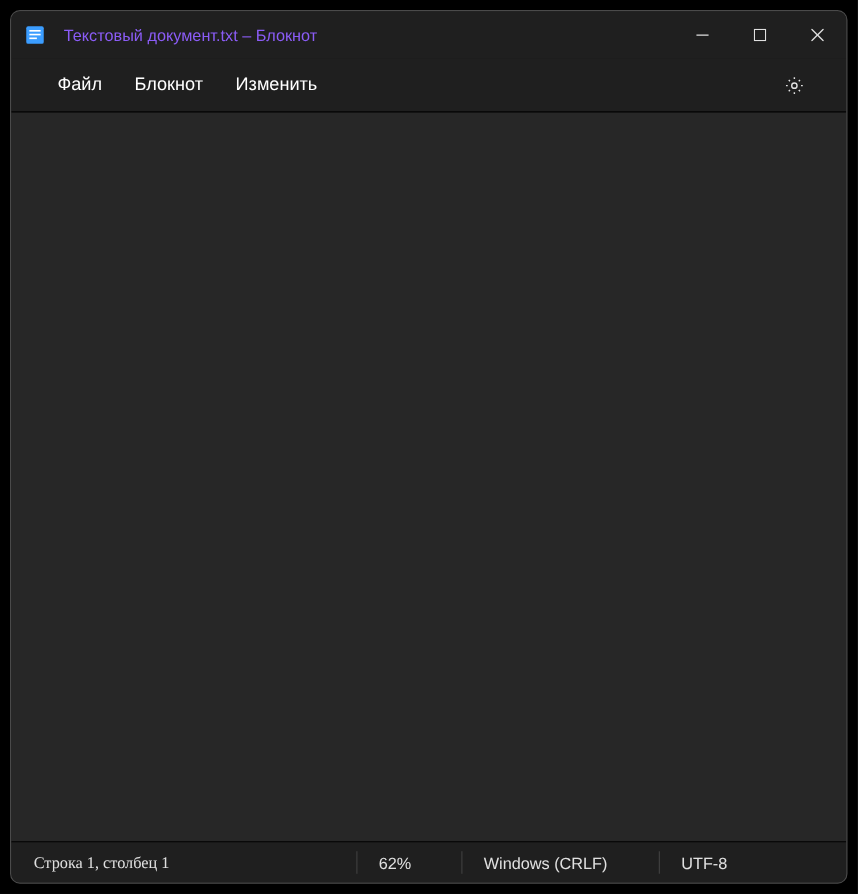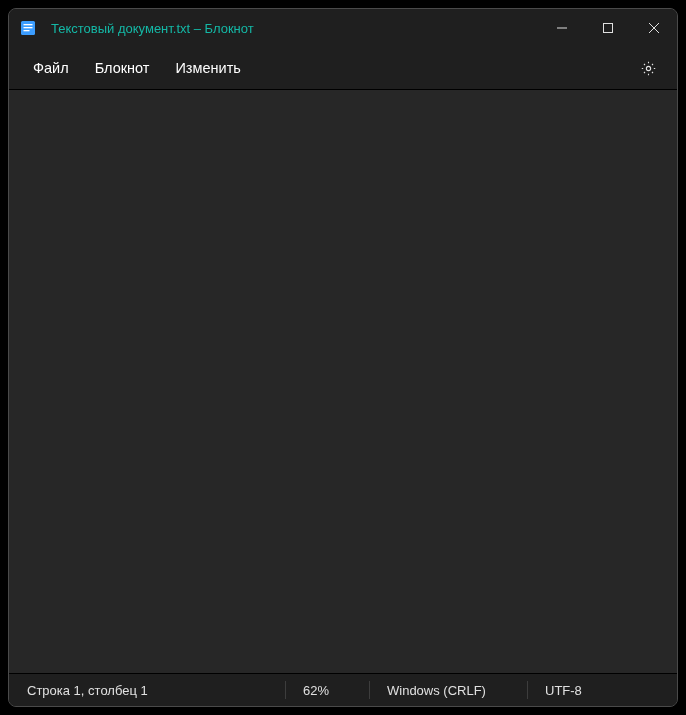--- a/index.html
+++ b/index.html
@@ -35,41 +35,41 @@
   }
   .app-icon {
     width: 18px;
     height: 18px;
     margin-right: 14px;
     display: flex;
     align-items: center;
     justify-content: center;
   }
   .title-text {
-    color: #14b8a6;
+    color: #8b5cf6;
     font-size: 13px;
     flex: 1;
   }
   .win-controls {
     display: flex;
     height: 100%;
   }
   .win-btn {
     width: 46px;
     height: 100%;
     display: flex;
     align-items: center;
     justify-content: center;
     color: #e0e0e0;
   }
   .menubar {
     height: 42px;
     display: flex;
     align-items: center;
-    padding: 0 12px;
+    padding: 0 25px;
     gap: 2px;
     background: #1f1f1f;
   }
   .menu-item {
     color: #fff;
     font-size: 14.5px;
     padding: 6px 12px;
     border-radius: 4px;
   }
   .menu-spacer { flex: 1; }
@@ -110,21 +110,21 @@
   }
   .status-cell.sep::before {
     content: "";
     position: absolute;
     left: 0;
     top: 7px;
     bottom: 7px;
     width: 1px;
     background: #3d3d3d;
   }
-  .status-pos { flex: 0 0 276px; }
+  .status-pos { flex: 0 0 276px; font-family: Liberation Serif, serif; }
   .status-zoom { flex: 0 0 84px; }
   .status-eol { flex: 0 0 158px; text-align: right; }
   .status-enc { flex: 1; }
 </style>
 </head>
 <body>
 
 <div class="outer">
   <div class="window">
 

